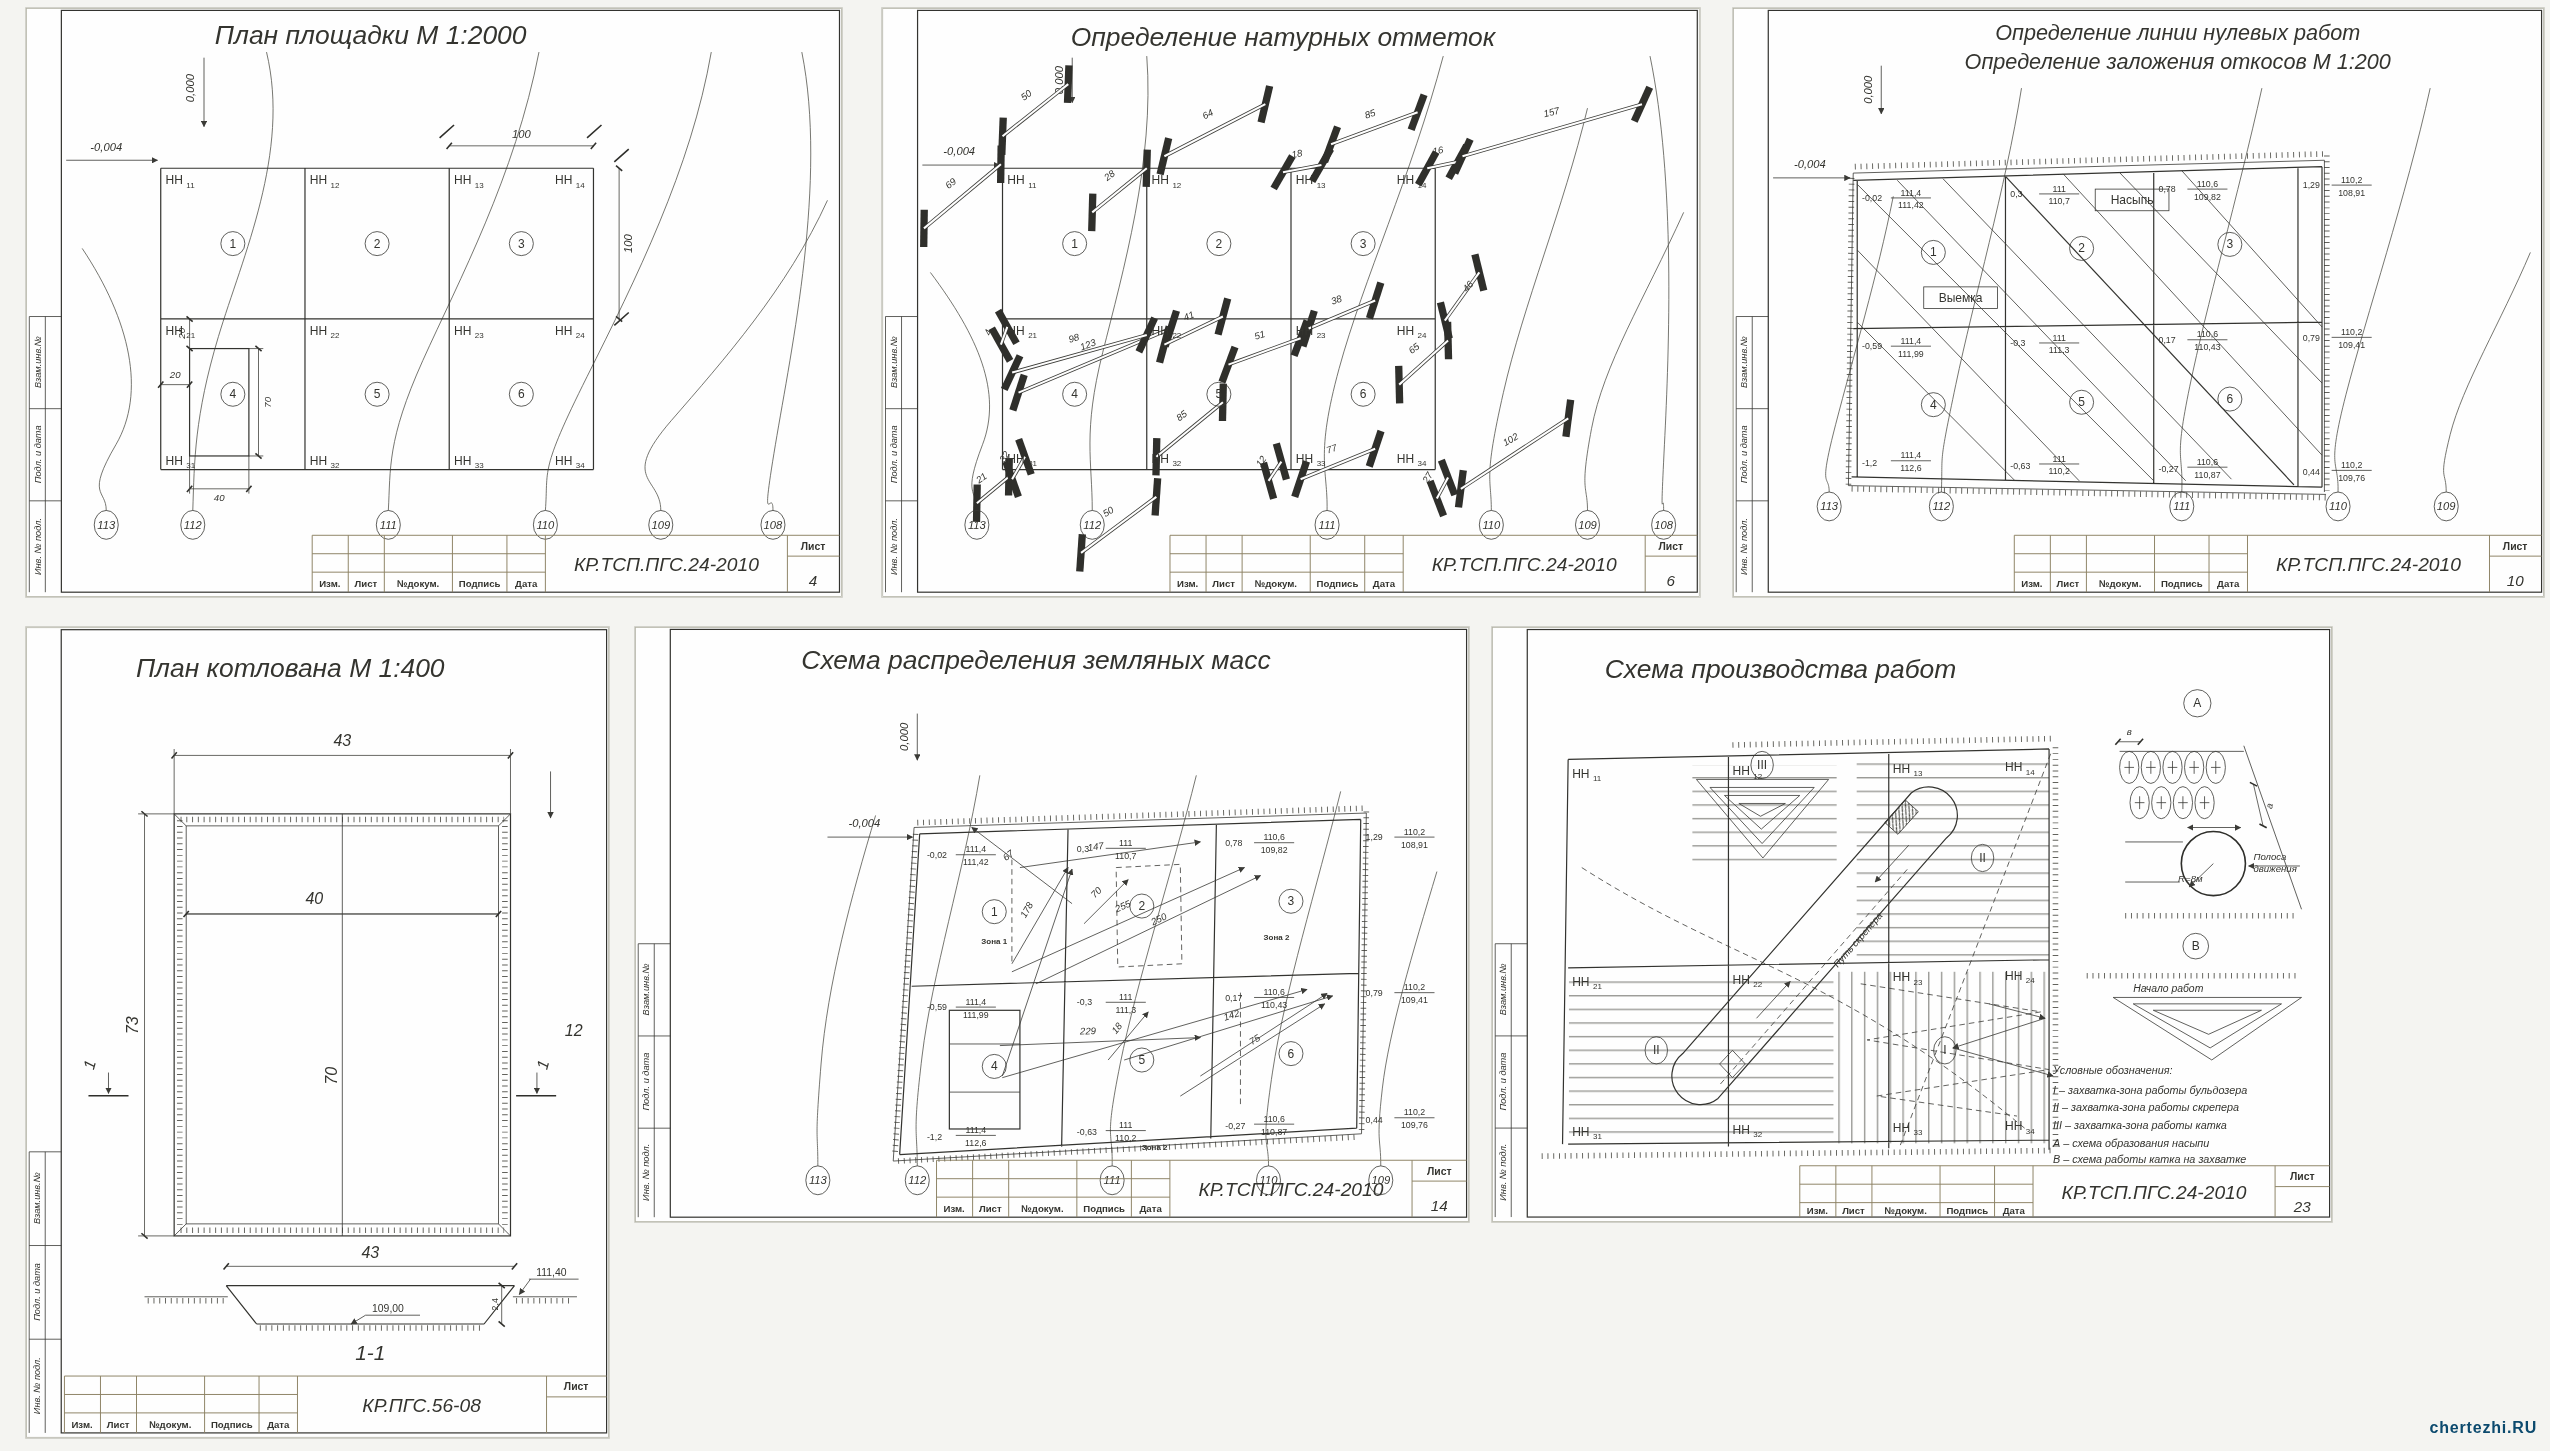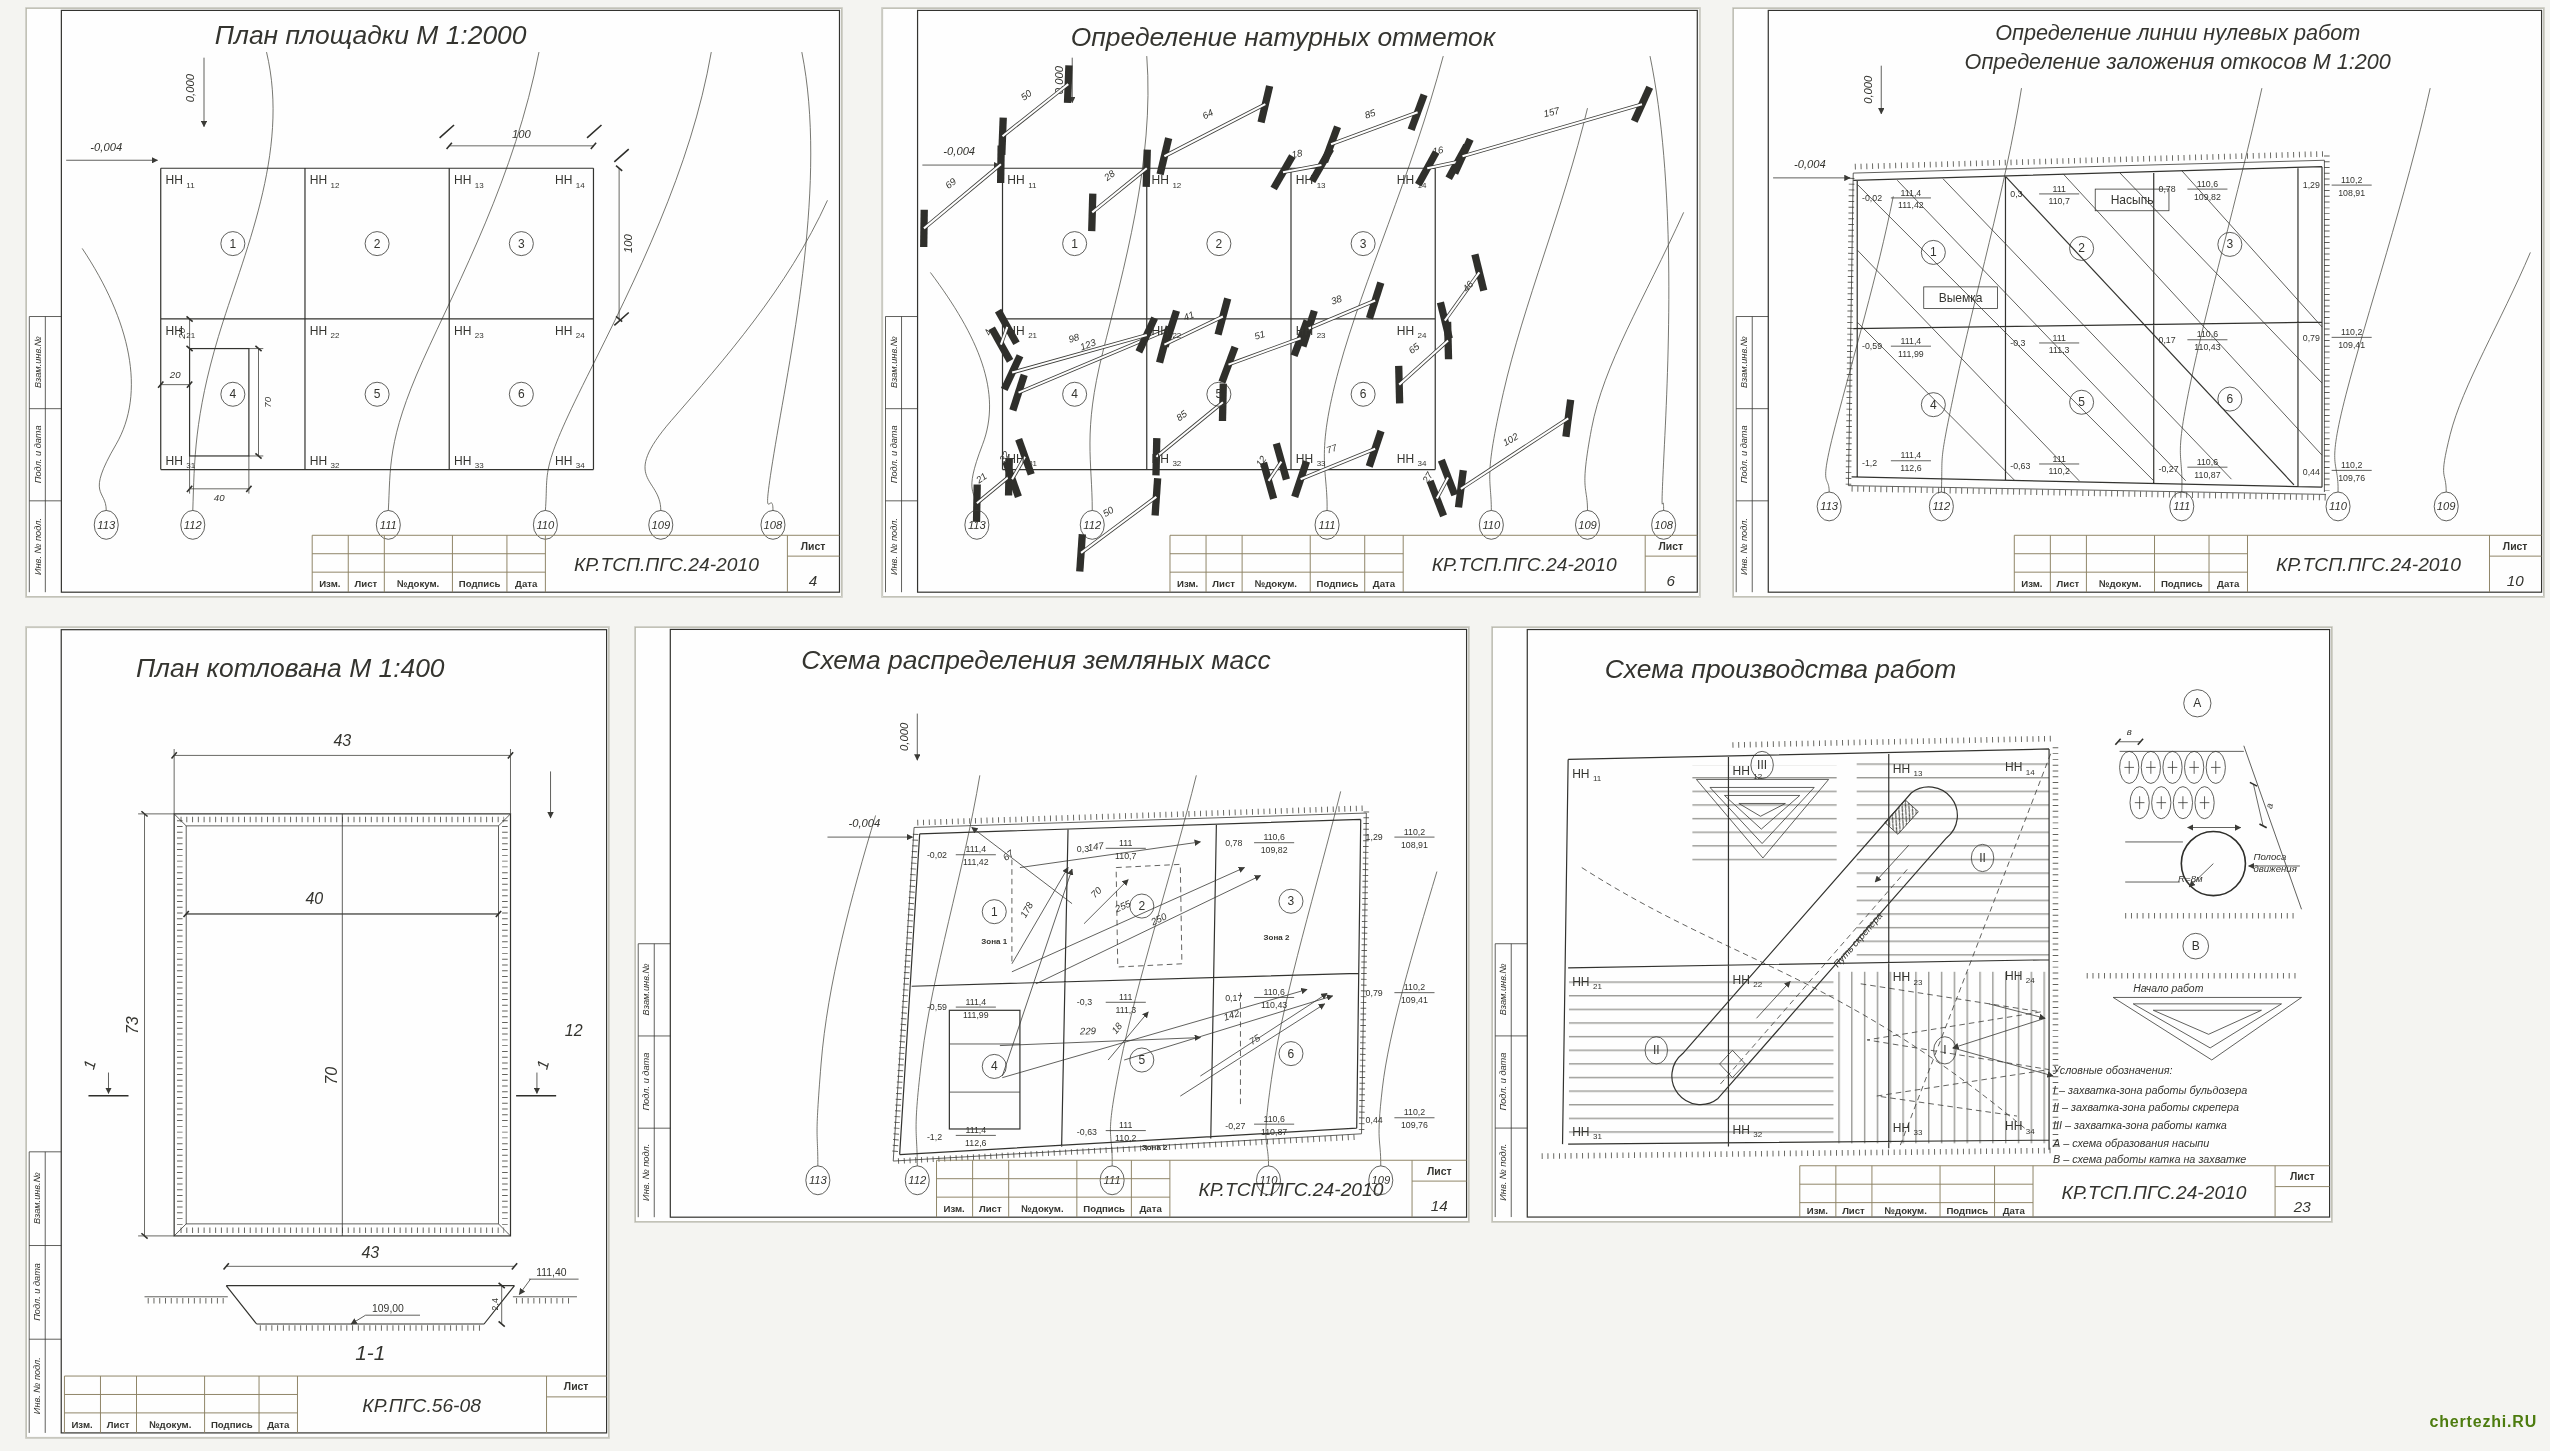--- a/index.html
+++ b/index.html
@@ -32,21 +32,21 @@
   .k15{stroke:#33332f;stroke-width:1.5;fill:none;}
   .k2{stroke:#2f2f2b;stroke-width:2;fill:none;}
   .cl{stroke:#55554e;stroke-width:1;fill:none;}
   .dim{stroke:#44443e;stroke-width:1;fill:none;}
   .dbl{stroke:#3c3c38;stroke-width:4.6;fill:none;}
   .dblw{stroke:#fefefe;stroke-width:2.6;fill:none;}
   .rul{stroke:#47473f;stroke-width:7;stroke-dasharray:1.2 6;fill:none;opacity:.85;}
   .dsh{stroke:#3c3c38;stroke-width:1;stroke-dasharray:7 5;fill:none;}
   .tb{stroke:#8b8163;stroke-width:1.2;fill:none;}
   .pap{stroke:#b3b3a6;stroke-width:1;fill:none;}
-  .wm{position:absolute;right:13px;bottom:20px;font:700 16px "Liberation Sans",sans-serif;color:#4d7c0f;letter-spacing:0.8px;text-align:center;}
+  .wm{position:absolute;right:13px;bottom:14px;font:700 16px "Liberation Sans",sans-serif;color:#0c4a6e;letter-spacing:0.8px;text-align:center;}
 </style>
 </head>
 <body>
 
 <svg width="0" height="0" style="position:absolute" viewBox="0 0 3182 1811">
 <defs>
 <marker id="ah" viewBox="0 0 10 10" refX="9" refY="5" markerWidth="8" markerHeight="8" orient="auto-start-reverse">
         <path d="M0,0L10,5L0,10z" fill="#3a3a36"></path>
       </marker>
 <marker id="tk" viewBox="-5 -5 10 10" refX="0" refY="0" markerWidth="11" markerHeight="11" orient="auto">

